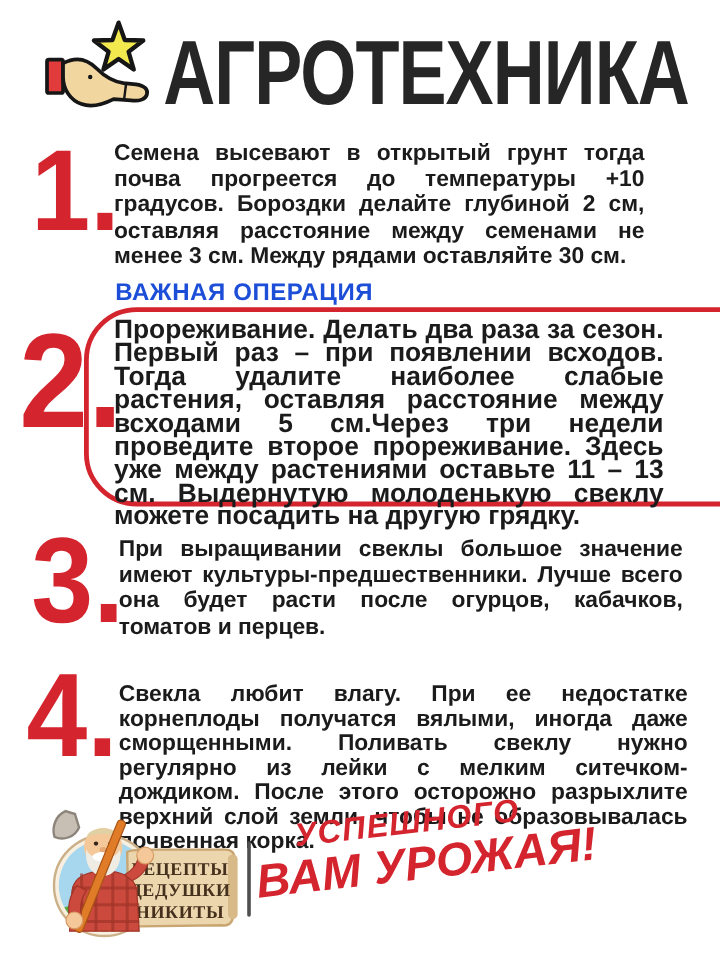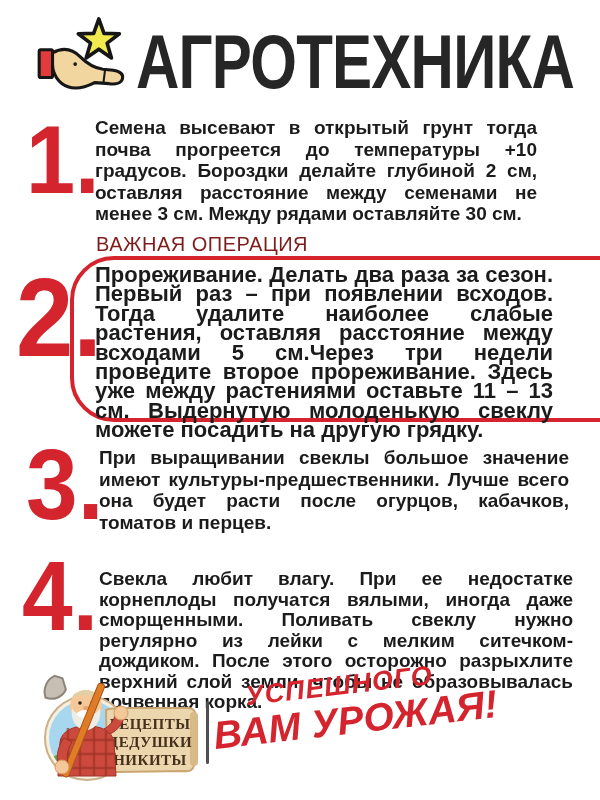--- a/index.html
+++ b/index.html
@@ -27,22 +27,22 @@
   
   .step-text{
     position:absolute;font-weight:bold;text-align:justify;
     color:#1b1b1b;
   }
   .t1{left:95px;top:117px;width:442px;font-size:19px;line-height:21.5px;}
   .t2{left:95px;top:265px;width:458px;font-size:22px;line-height:19.4px;}
   .t3{left:99px;top:447px;width:470px;font-size:19px;line-height:21.5px;}
   .t4{left:99px;top:531px;width:474px;font-size:19px;line-height:20.5px;margin-top:38px;}
   .important-heading{
-    position:absolute;left:96px;top:233px;font-size:20px;font-weight:normal;
-    letter-spacing:.5px;color:#7f1d1d;
+    position:absolute;left:96px;top:233px;font-size:20px;font-weight:bold;
+    letter-spacing:.5px;color:#1d4ed8;
   }
   .highlight-box{
     position:absolute;left:70px;top:256px;width:562px;height:166px;
     border:4px solid #d4242e;border-radius:44px 0 0 44px;
     box-sizing:border-box;background:transparent;
   }
   
   .logo{position:absolute;left:30px;top:672px;width:180px;height:126px;}
   .divider{position:absolute;left:206px;top:701px;width:3px;height:63px;background:#4f4f4f;border-radius:2px;}
   .slogan{

